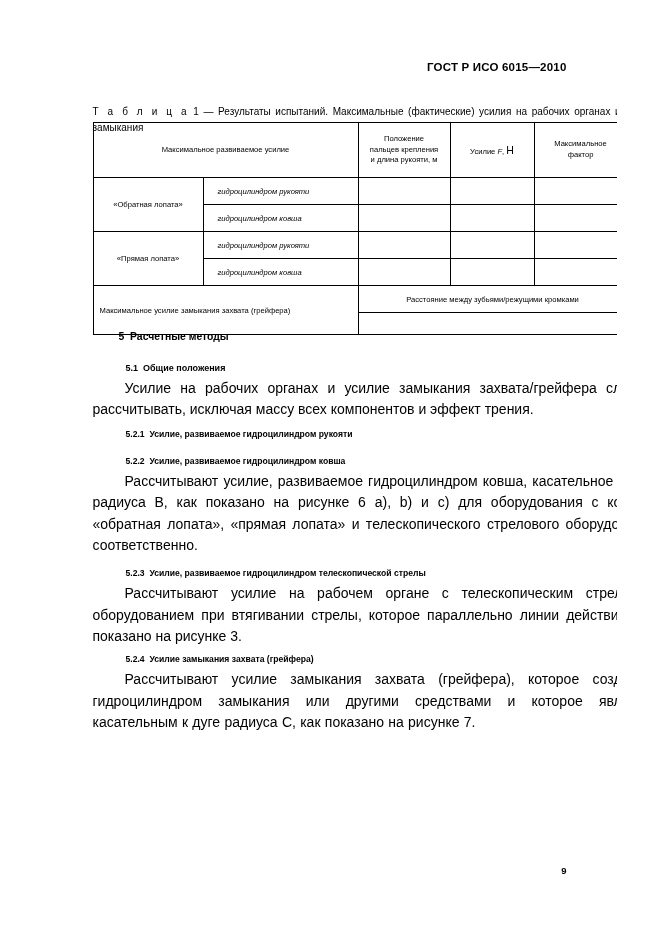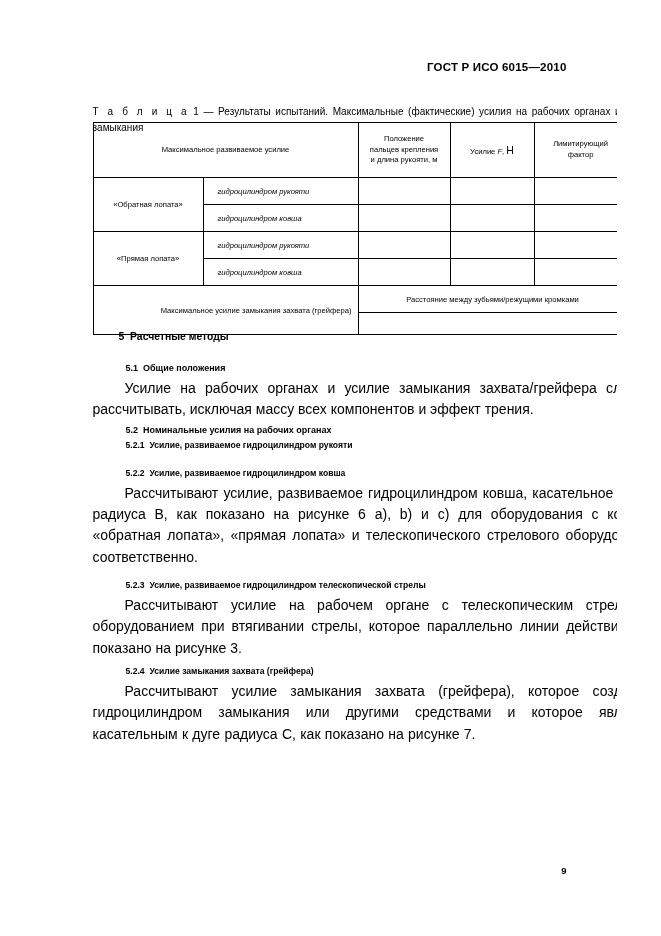--- a/index.html
+++ b/index.html
@@ -82,21 +82,21 @@
   }
   .results-table .label-indent {
     text-align: left;
     padding-left: 14px;
     font-style: italic;
   }
   .results-table .empty-cell {
     height: 22px;
   }
   .results-table .wide-label {
-    text-align: right;
+    text-align: left;
     padding: 4px 6px;
     height: 22px;
   }
   .results-table .span-head {
     text-align: center;
     padding: 4px 6px;
     height: 18px;
   }
   .results-table .span-blank {
     height: 21px;
@@ -191,21 +191,21 @@
         <th class="hcell tall" colspan="2">Максимальное развиваемое усилие</th>
         <th class="hcell tall">
           <span>Положение</span><br>
           <span>пальцев крепления</span><br>
           <span>и длина рукояти, м</span>
         </th>
         <th class="hcell tall">
           <span>Усилие </span><span class="ital">F</span><span>, </span><span class="bigF">Н</span>
         </th>
         <th class="hcell tall">
-          <span>Лимитирующий</span><br>
+          <span>Максимальное</span><br>
           <span>фактор</span>
         </th>
       </tr>
     </thead>
     <tbody>
       <tr>
         <td class="body-cell label-left" rowspan="2">«Обратная лопата»</td>
         <td class="body-cell label-indent">гидроцилиндром рукояти</td>
         <td class="empty-cell"></td>
         <td class="empty-cell"></td>
@@ -249,23 +249,20 @@
     <div class="gap-lg"></div>
 
     <h3 class="subsec">
       <span>5.1</span>&nbsp;&nbsp;<span>Общие положения</span>
     </h3>
     <div class="gap-xs"></div>
     <p class="para">Усилие на рабочих органах и усилие замыкания захвата/грейфера следует рассчитывать, исключая массу всех компонентов и эффект трения.</p>
 
     <div class="gap-xs"></div>
 
-    <h3 class="subsec">
-      <span>5.2</span>&nbsp;&nbsp;<span>Номинальные усилия на рабочих органах</span>
-    </h3>
 
     <div class="gap-xs"></div>
 
     <h4 class="subsubsec">
       <span>5.2.1</span>&nbsp;&nbsp;<span>Усилие, развиваемое гидроцилиндром рукояти</span>
     </h4>
     <div class="gap-xs"></div>
 
     <div class="gap-md"></div>
 

